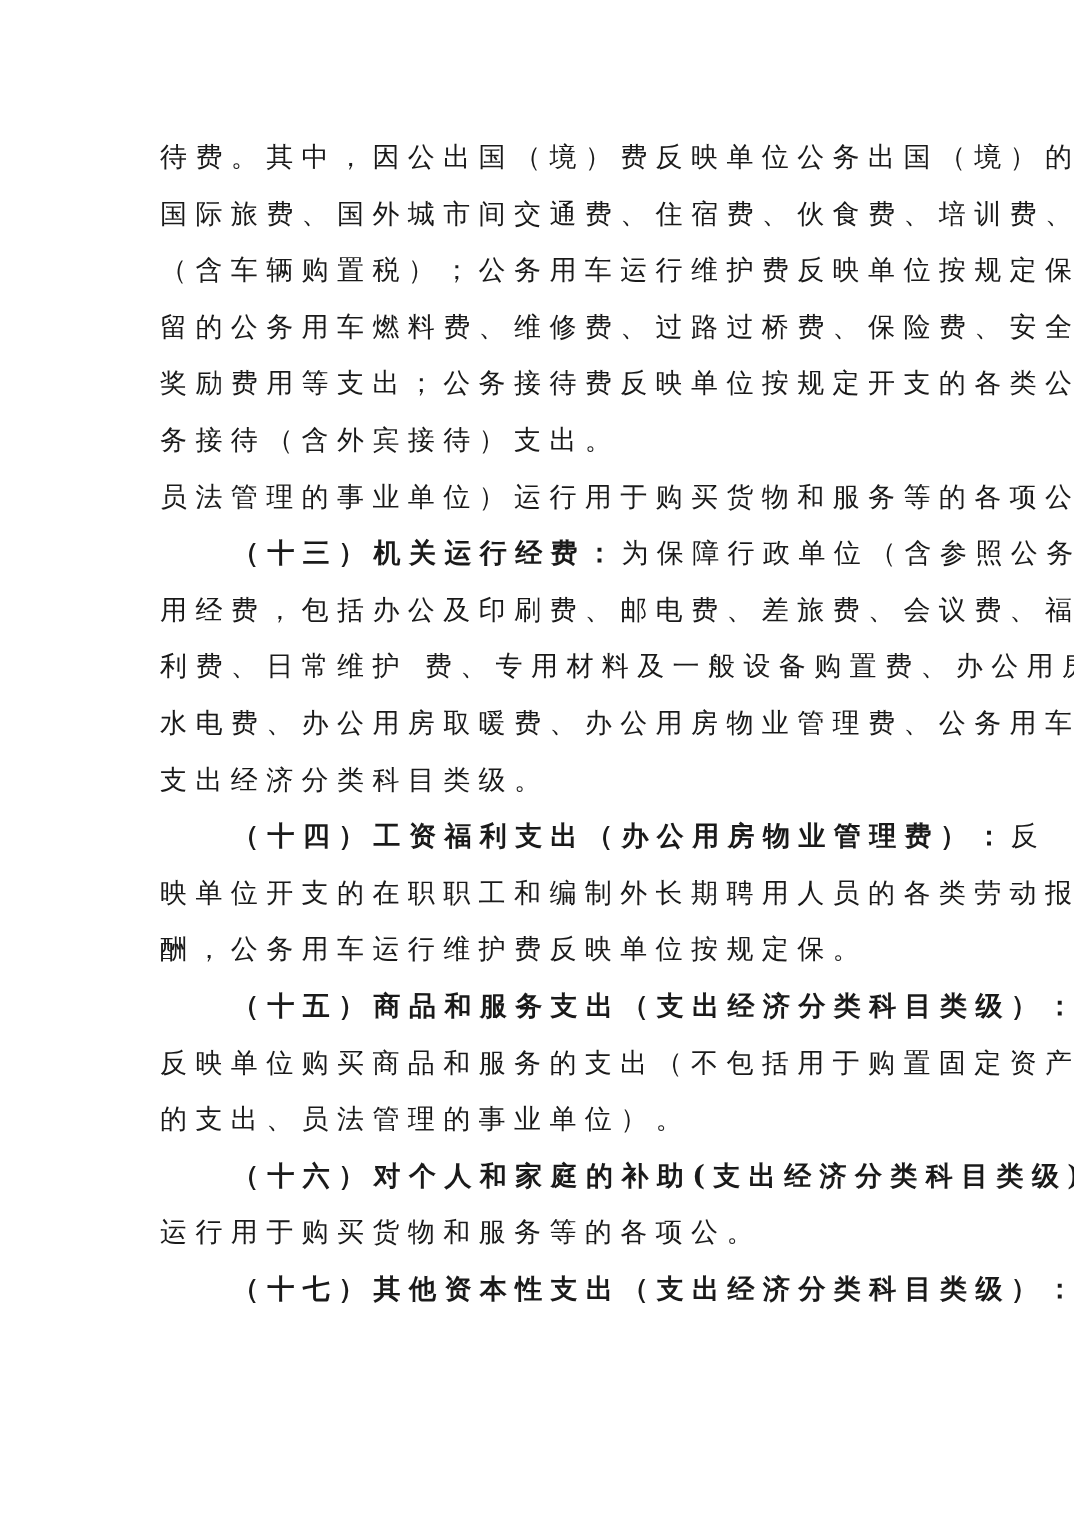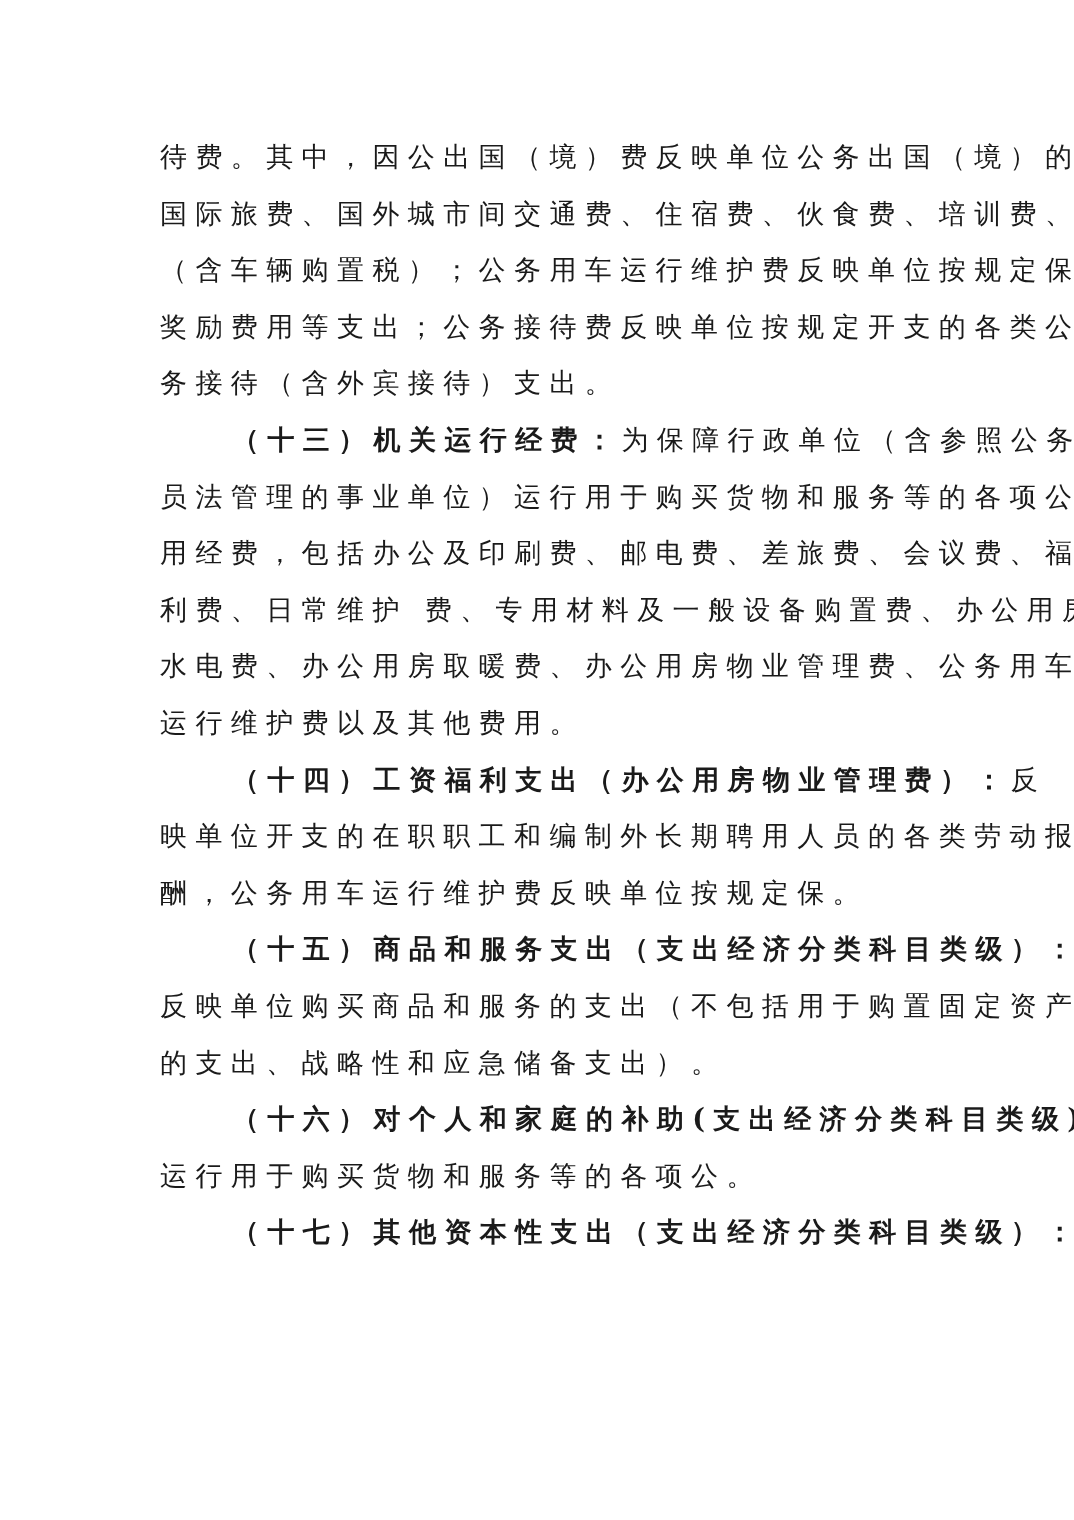--- a/index.html
+++ b/index.html
@@ -32,46 +32,49 @@
       <div class="line">
           <span class="seg">待费。其中，因公出国（境）费反映单位公务出国（境）的</span>
         </div>
       <div class="line">
           <span class="seg">国际旅费、国外城市间交通费、住宿费、伙食费、培训费、</span>
         </div>
       <div class="line">
           <span class="seg">（含车辆购置税）；公务用车运行维护费反映单位按规定保</span>
         </div>
       <div class="line">
+          <span class="seg">留的公务用车燃料费、维修费、过路过桥费、保险费、安全</span>
+        </div>
+      <div class="line">
           <span class="seg">奖励费用等支出；公务接待费反映单位按规定开支的各类公</span>
         </div>
       <div class="line">
           <span class="seg">务接待（含外宾接待）支出。</span>
         </div>
     </div>
 
     <div>
+      <div class="line">
+          <span class="seg">员法管理的事业单位）运行用于购买货物和服务等的各项公</span>
+        </div>
       <div class="line indent">
         <span class="seg bold">（十三）机关运行经费：</span>
           <span class="seg">为保障行政单位（含参照公务</span>
       </div>
-      <div class="line">
-          <span class="seg">员法管理的事业单位）运行用于购买货物和服务等的各项公</span>
-        </div>
       <div class="line">
           <span class="seg">用经费，包括办公及印刷费、邮电费、差旅费、会议费、福</span>
         </div>
       <div class="line">
           <span class="seg">利费、日常维护 费、专用材料及一般设备购置费、办公用房</span>
         </div>
       <div class="line">
           <span class="seg">水电费、办公用房取暖费、办公用房物业管理费、公务用车</span>
         </div>
       <div class="line">
-          <span class="seg">运行维护费以及其他费用。</span>
+          <span class="seg">支出经济分类科目类级。</span>
         </div>
     </div>
 
     <div>
       <div class="line indent">
         <span class="seg bold">（十四）工资福利支出（办公用房物业管理费）：</span>
           <span class="seg">反</span>
       </div>
       <div class="line">
           <span class="seg">映单位开支的在职职工和编制外长期聘用人员的各类劳动报</span>
@@ -82,21 +85,21 @@
     </div>
 
     <div>
       <div class="line indent">
         <span class="seg bold">（十五）商品和服务支出（支出经济分类科目类级）：</span>
       </div>
       <div class="line">
           <span class="seg">反映单位购买商品和服务的支出（不包括用于购置固定资产</span>
         </div>
       <div class="line">
-          <span class="seg">的支出、战略性和应急储备支出）。</span>
+          <span class="seg">的支出、员法管理的事业单位）。</span>
         </div>
     </div>
 
     <div>
       <div class="line indent">
         <span class="seg bold">（十六）对个人和家庭的补助(支出经济分类科目类级)：</span>
       </div>
       <div class="line">
           <span class="seg">运行用于购买货物和服务等的各项公。</span>
         </div>

